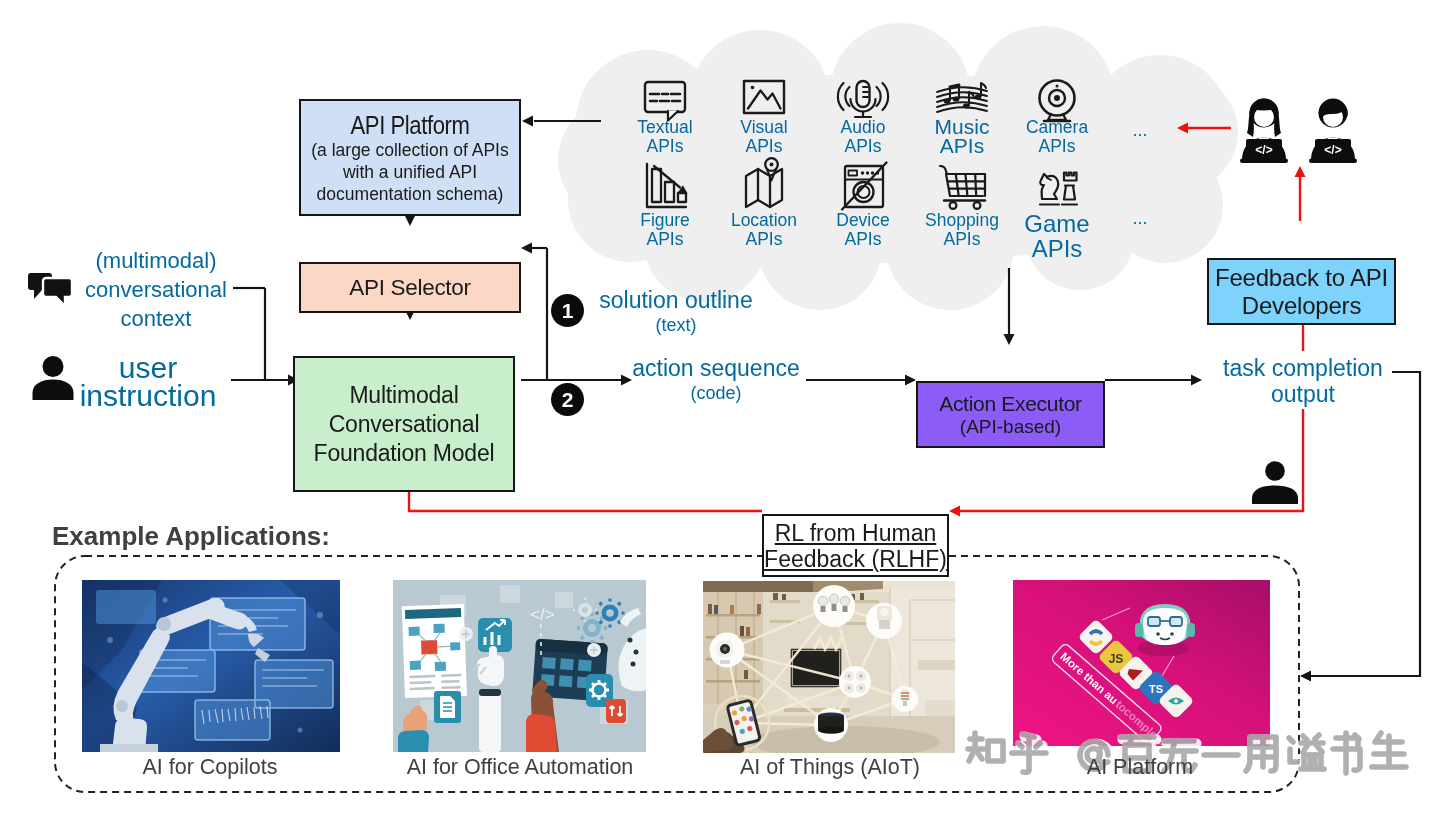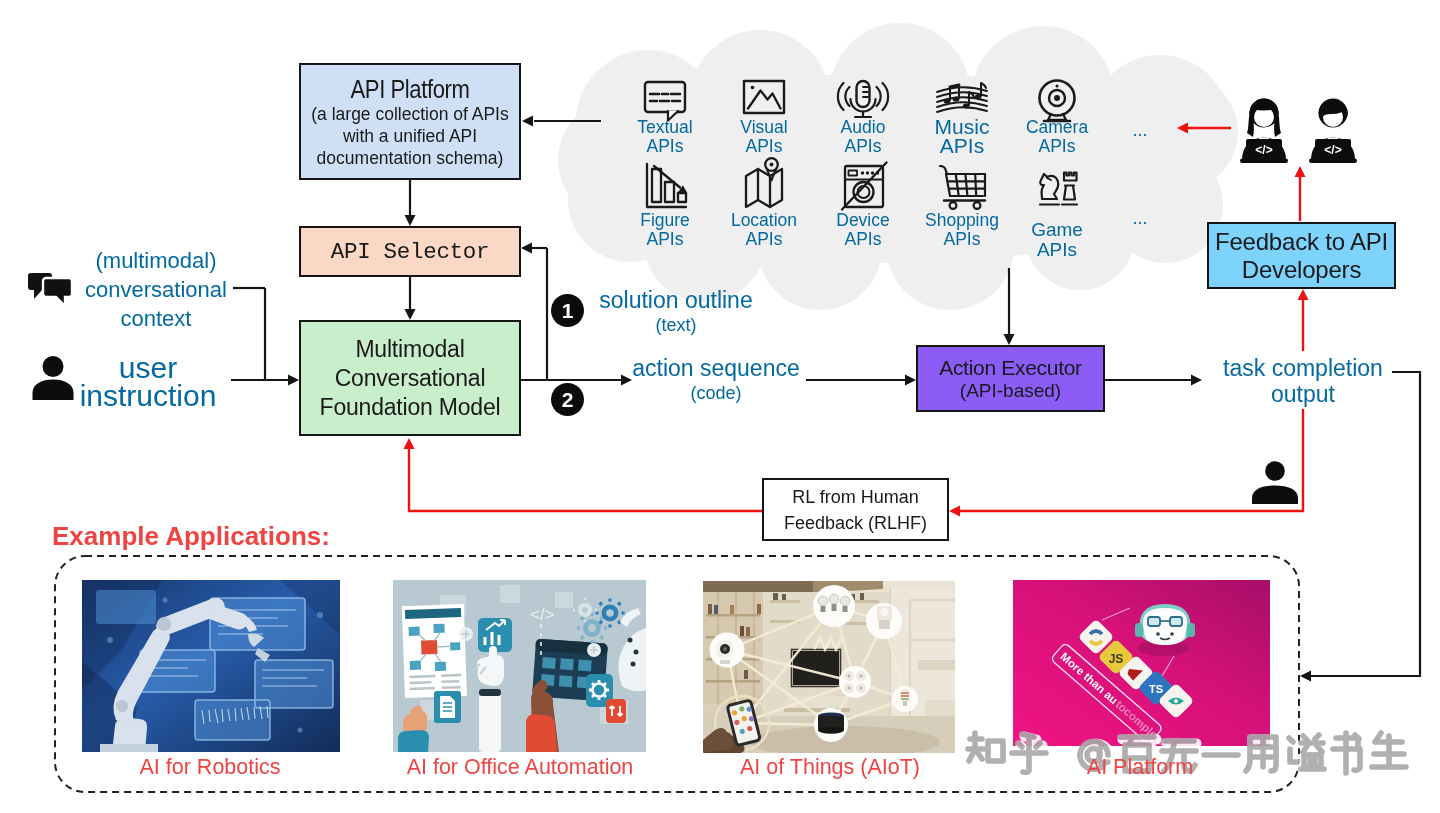--- a/index.html
+++ b/index.html
@@ -1,23 +1,23 @@
 <!DOCTYPE html>
 <html><head>
 <meta charset="utf-8">
 <style>
   html,body{margin:0;padding:0;}
   body{width:1440px;height:813px;position:relative;background:#ffffff;overflow:hidden;
        font-family:"Liberation Sans", sans-serif;}
   .abs{position:absolute;}
   .box{position:absolute;border:2.5px solid #151515;box-sizing:border-box;
        display:flex;flex-direction:column;align-items:center;justify-content:center;
-       text-align:center;color:#1a1a1a;}
+       text-align:center;color:#1a1a1a;margin-top:36px;}
   .lbl{position:absolute;color:#0369a1;text-align:center;white-space:nowrap;}
-  .glbl{position:absolute;color:#ef4444;text-align:center;white-space:nowrap;font-size:21.5px;}
+  .glbl{position:absolute;color:#404040;text-align:center;white-space:nowrap;font-size:21.5px;}
   .num{position:absolute;width:33px;height:33px;border-radius:50%;background:#0b0b0b;
        color:#fff;font-weight:bold;font-size:21px;display:flex;align-items:center;
        justify-content:center;}
 </style>
 </head>
 <body>
 <svg class="abs" id="bgsvg" width="1440" height="813" viewBox="0 0 1440 813" style="left:0;top:0">
 
   <g fill="#efefef">
     <circle cx="648" cy="122" r="72"></circle>
@@ -741,35 +741,35 @@
 <path d="M19,5 V36"></path>
 </g>
 </g>
 </g>
 </svg>
 
 <div class="box" style="left:299px;top:63px;width:222px;height:117px;background:#cfe0f6;">
   <div style="font-size:26px;line-height:28px;letter-spacing:-0.5px;transform:scaleX(0.85);">API Platform</div>
   <div style="font-size:17.5px;line-height:22px;">(a large collection of APIs<br>with a unified API<br>documentation&nbsp;schema)</div>
 </div>
-<div class="box" style="left:299px;top:226px;width:222px;height:51px;background:#fad8c5;font-family:Liberation Mono, monospace;">
+<div class="box" style="left:299px;top:226px;width:222px;height:51px;background:#fad8c5;">
   <div style="font-size:22.5px;letter-spacing:-0.3px;">API Selector</div>
 </div>
-<div class="box" style="left:299px;top:320px;width:222px;height:116px;background:#c9eecb;">
+<div class="box" style="left:293px;top:320px;width:222px;height:136px;background:#c9eecb;">
   <div style="font-size:23px;line-height:29px;letter-spacing:-0.2px;">Multimodal<br>Conversational<br>Foundation Model</div>
 </div>
 <div class="box" style="left:916px;top:345px;width:189px;height:67px;background:#8b5cf6;">
   <div style="font-size:21px;line-height:24px;letter-spacing:-0.3px;">Action Executor</div>
   <div style="font-size:19px;line-height:22px;">(API-based)</div>
 </div>
 <div class="box" style="left:1207px;top:222px;width:189px;height:67px;background:#7dd3fc;">
   <div style="font-size:24px;line-height:28px;letter-spacing:-0.2px;">Feedback to API<br>Developers</div>
 </div>
 <div class="box" style="left:762px;top:478px;width:187px;height:63px;background:#fff;">
-  <div style="font-size:18px;line-height:26px;">RL from Human<br>Feedback (RLHF)</div>
+  <div style="font-size:23px;line-height:26px;text-decoration:underline;">RL from Human<br>Feedback (RLHF)</div>
 </div>
 
 <div class="num" style="left:551px;top:294px;">1</div>
 <div class="num" style="left:551px;top:383px;">2</div>
 
 <div class="lbl" style="left:56px;top:246px;width:200px;font-size:22px;line-height:29px;">(multimodal)<br>conversational<br>context</div>
 <div class="lbl" style="left:48px;top:354px;width:200px;font-size:30px;line-height:28px;">user<br>instruction</div>
 <div class="lbl" style="left:576px;top:287px;width:200px;font-size:23px;">solution outline</div>
 <div class="lbl" style="left:576px;top:315px;width:200px;font-size:18px;">(text)</div>
 <div class="lbl" style="left:616px;top:355px;width:200px;font-size:23px;">action sequence</div>
@@ -779,19 +779,19 @@
 <div class="lbl" style="left:1128px;top:208px;width:24px;font-size:18px;">...</div>
 <div class="lbl" style="left:605px;top:118px;width:120px;font-size:17.5px;line-height:18.5px;">Textual<br>APIs</div>
 <div class="lbl" style="left:704px;top:118px;width:120px;font-size:17.5px;line-height:18.5px;">Visual<br>APIs</div>
 <div class="lbl" style="left:803px;top:118px;width:120px;font-size:17.5px;line-height:18.5px;">Audio<br>APIs</div>
 <div class="lbl" style="left:902px;top:118px;width:120px;font-size:21px;line-height:18.5px;">Music<br>APIs</div>
 <div class="lbl" style="left:997px;top:118px;width:120px;font-size:17.5px;line-height:18.5px;">Camera<br>APIs</div>
 <div class="lbl" style="left:605px;top:211px;width:120px;font-size:17.5px;line-height:18.5px;">Figure<br>APIs</div>
 <div class="lbl" style="left:704px;top:211px;width:120px;font-size:17.5px;line-height:18.5px;">Location<br>APIs</div>
 <div class="lbl" style="left:803px;top:211px;width:120px;font-size:17.5px;line-height:18.5px;">Device<br>APIs</div>
 <div class="lbl" style="left:902px;top:211px;width:120px;font-size:17.5px;line-height:18.5px;">Shopping<br>APIs</div>
-<div class="lbl" style="left:997px;top:220px;width:120px;font-size:19px;line-height:20px;">Game<br>APIs</div>
+<div class="lbl" style="left:997px;top:211px;width:120px;font-size:24px;line-height:25px;">Game<br>APIs</div>
 
 <div class="glbl" style="left:52px;top:521px;font-size:26px;font-weight:bold;text-align:left;">Example Applications:</div>
-<div class="glbl" style="left:110px;top:755px;width:200px;">AI for Robotics</div>
+<div class="glbl" style="left:110px;top:755px;width:200px;">AI for Copilots</div>
 <div class="glbl" style="left:395px;top:755px;width:250px;">AI for Office Automation</div>
 <div class="glbl" style="left:705px;top:755px;width:250px;">AI of Things&nbsp;(AIoT)</div>
 <div class="glbl" style="left:1040px;top:755px;width:200px;">AI Platform</div>
 
 </body></html>

